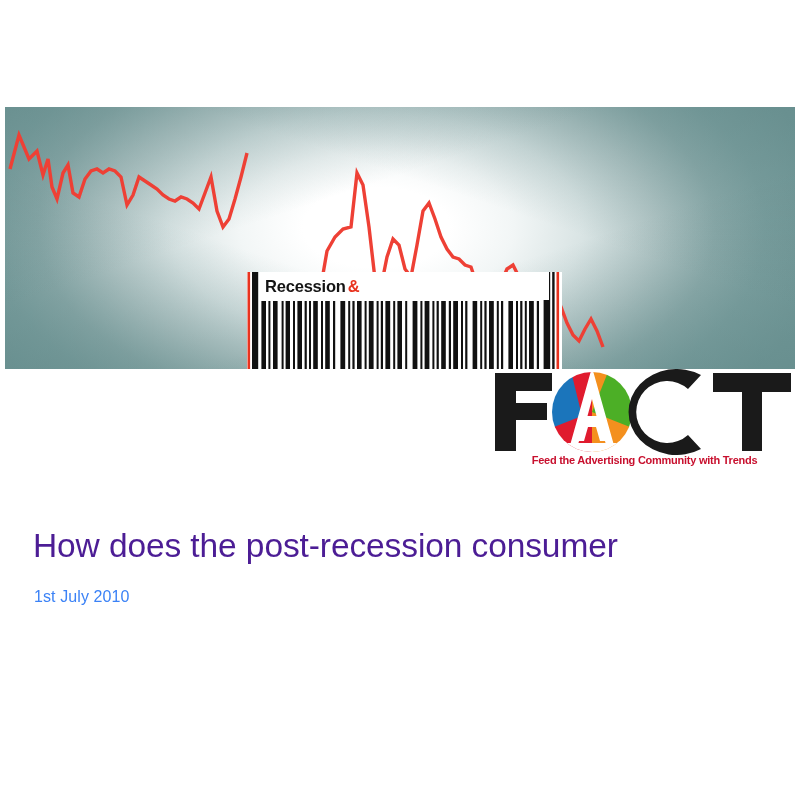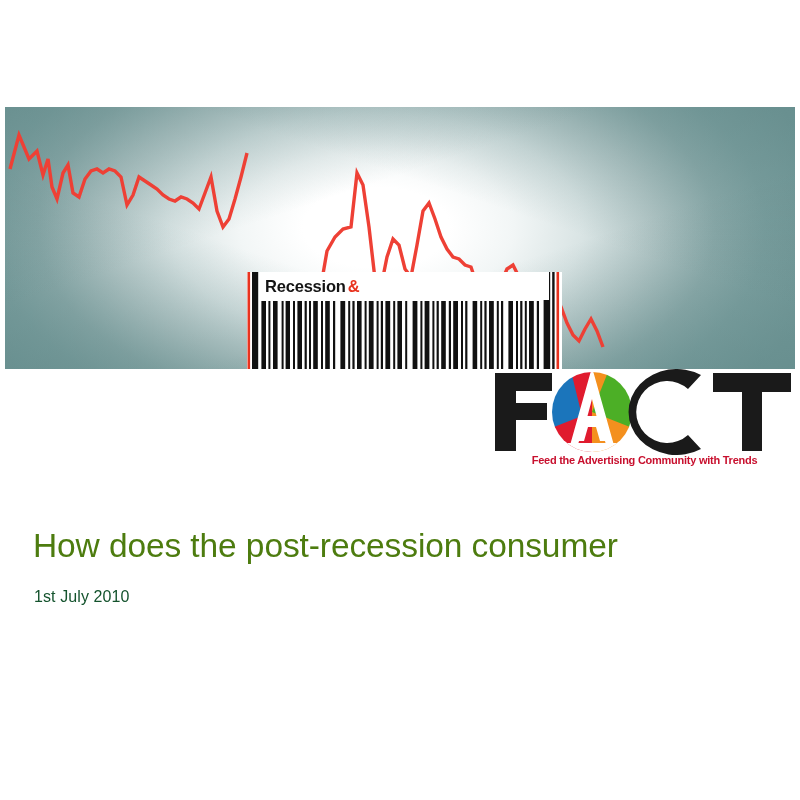--- a/index.html
+++ b/index.html
@@ -136,33 +136,33 @@
     left: 33px;
     top: 522px;
     width: 730px;
   }
   #slide-title {
     margin: 0;
     font-family: "Liberation Sans", sans-serif;
     font-weight: 400;
     font-size: 33.5px;
     line-height: 47px;
-    color: #4d7c0f;
+    color: #4c1d95;
     letter-spacing: -0.1px;
   }
   #slide-title .line {
     display: block;
   }
   #slide-date {
     margin: 18px 0 0 1px;
     font-family: "Liberation Sans", sans-serif;
     font-weight: 400;
     font-size: 16px;
     line-height: 20px;
-    color: #14532d;
+    color: #3b82f6;
     letter-spacing: 0.1px;
   }
 </style>
 </head>
 <body>
 
 <div id="slide">
 
   <div id="hero">
     <div id="hero-corner-shade"></div>

